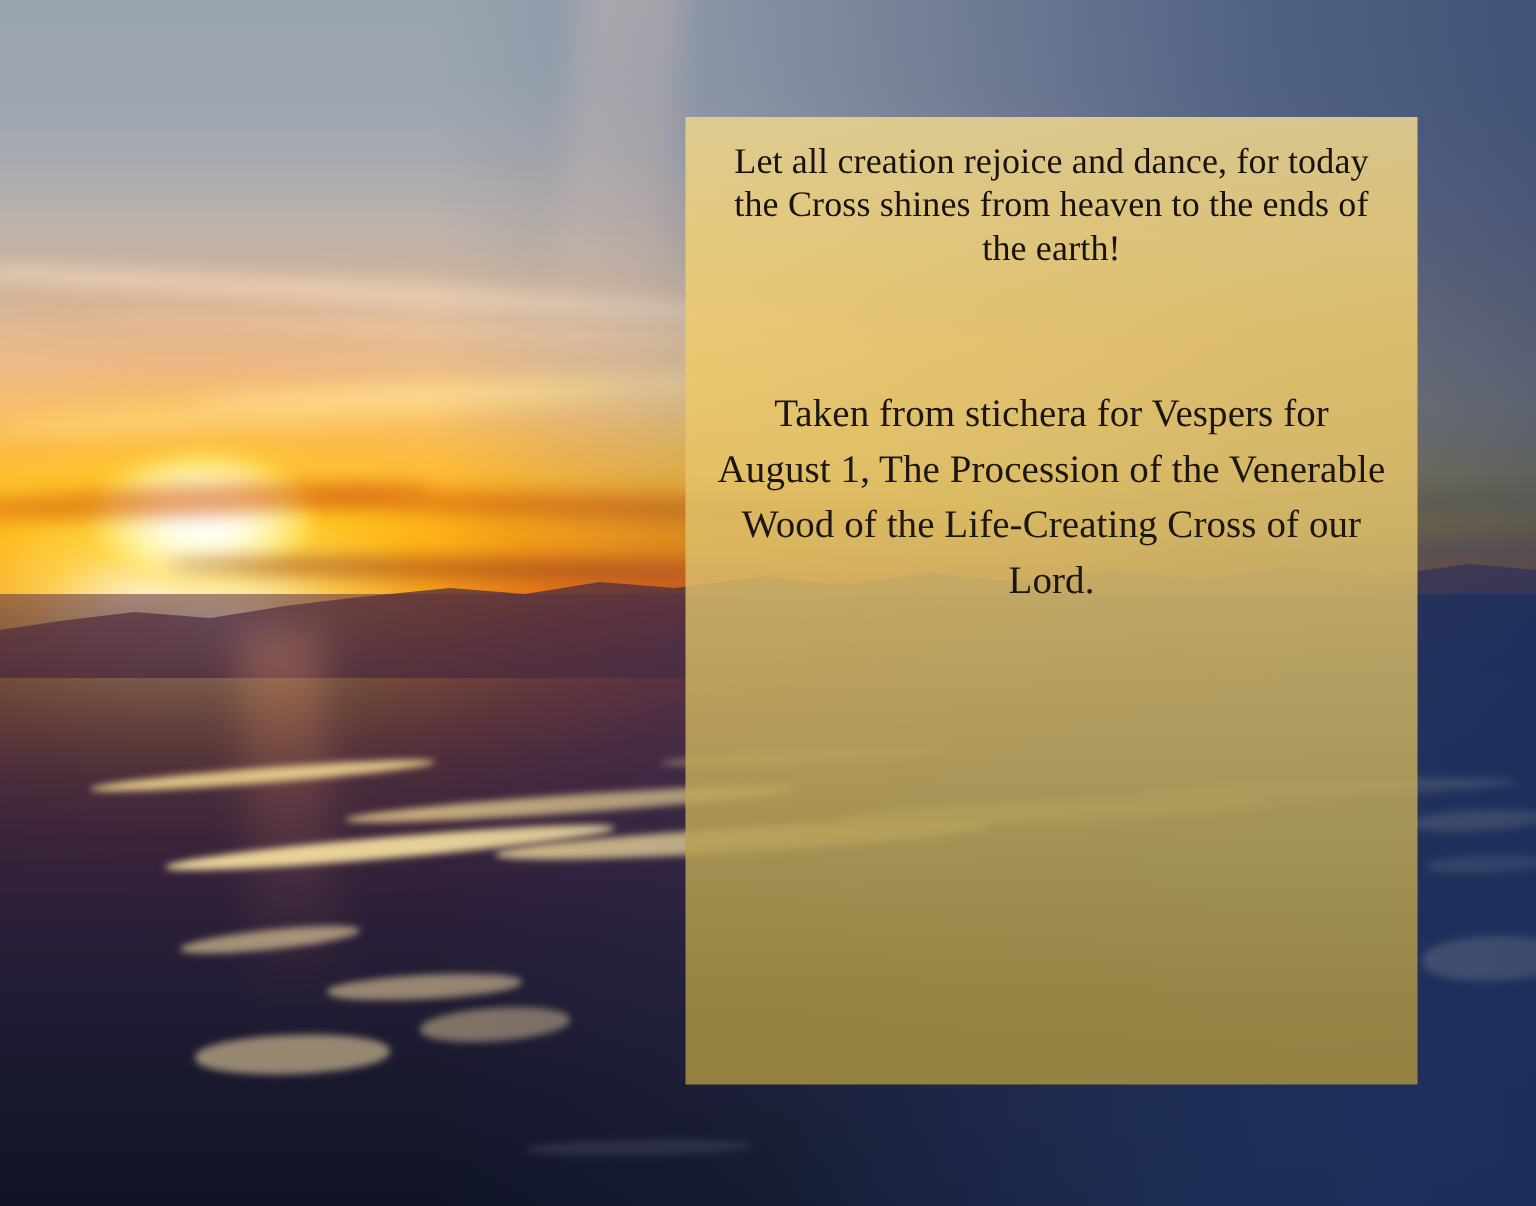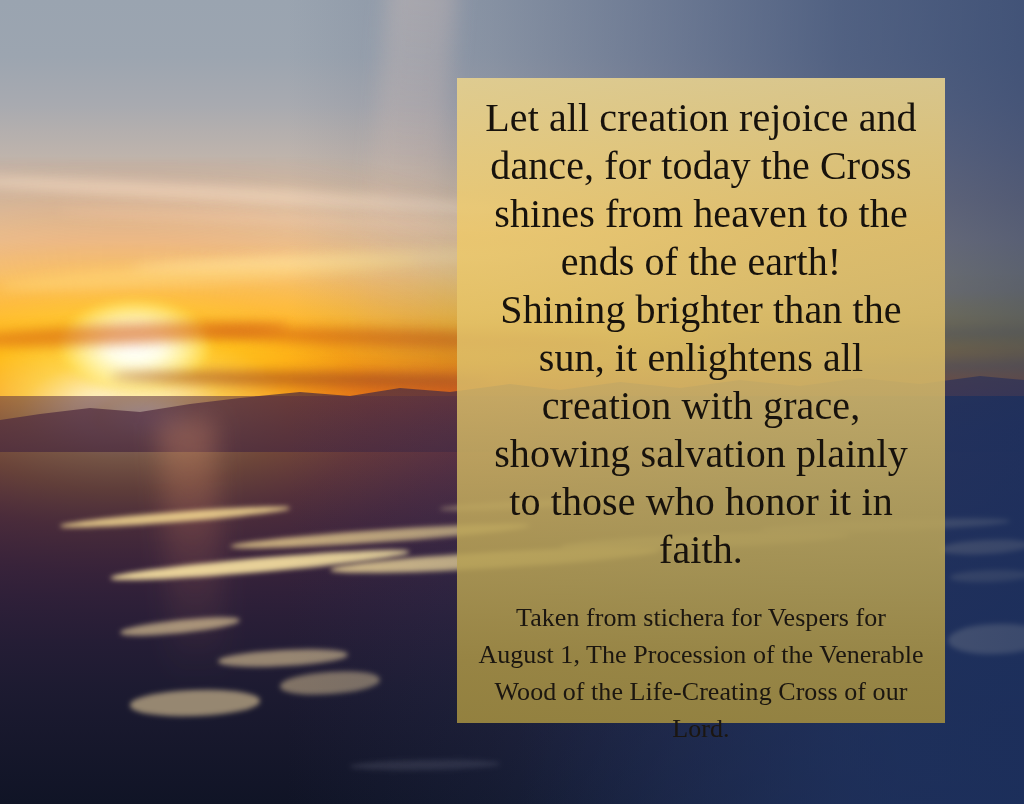--- a/index.html
+++ b/index.html
@@ -258,21 +258,21 @@
       rgba(164,143,69,0.90) 90%,
       rgba(157,137,64,0.92) 100%);
     display: flex;
     flex-direction: column;
     align-items: stretch;
     justify-content: flex-start;
   }
 
   .verse {
     color: #17120c;
-    font-size: 40px;
+    font-size: 24px;
     line-height: 1.20;
     text-align: center;
     letter-spacing: 0.1px;
     margin: 0;
   }
   .verse-1 { margin-top: 6px; }
   .verse-gap { height: 52px; }
   .verse-2 { margin-top: 0; }
 
   .attribution {
@@ -343,18 +343,17 @@
   <div class="bar b13"></div>
   <div class="bar b14"></div>
 
   <div class="photo-right-cool"></div>
 
   <div class="panel">
     <p class="verse verse-1">Let all creation rejoice and dance, for today the Cross shines from heaven to the ends of the earth!</p>
 
     <div class="verse-gap"></div>
 
-    <p class="verse verse-2">Shining brighter than the sun, it enlightens all creation with grace, showing salvation plainly to those who honor it in faith.</p>
 
     <p class="attribution">Taken from stichera for Vespers for August 1, The Procession of the Venerable Wood of the Life-Creating Cross of our Lord.</p>
   </div>
 
 </div>
 
 </body></html>

